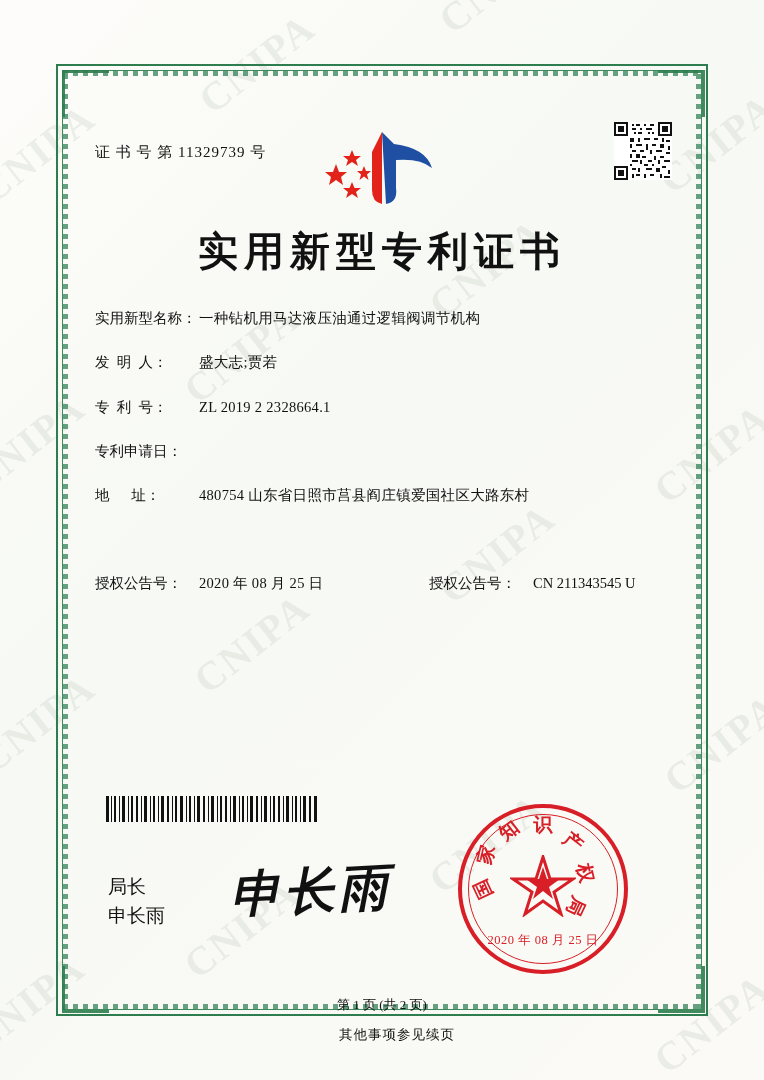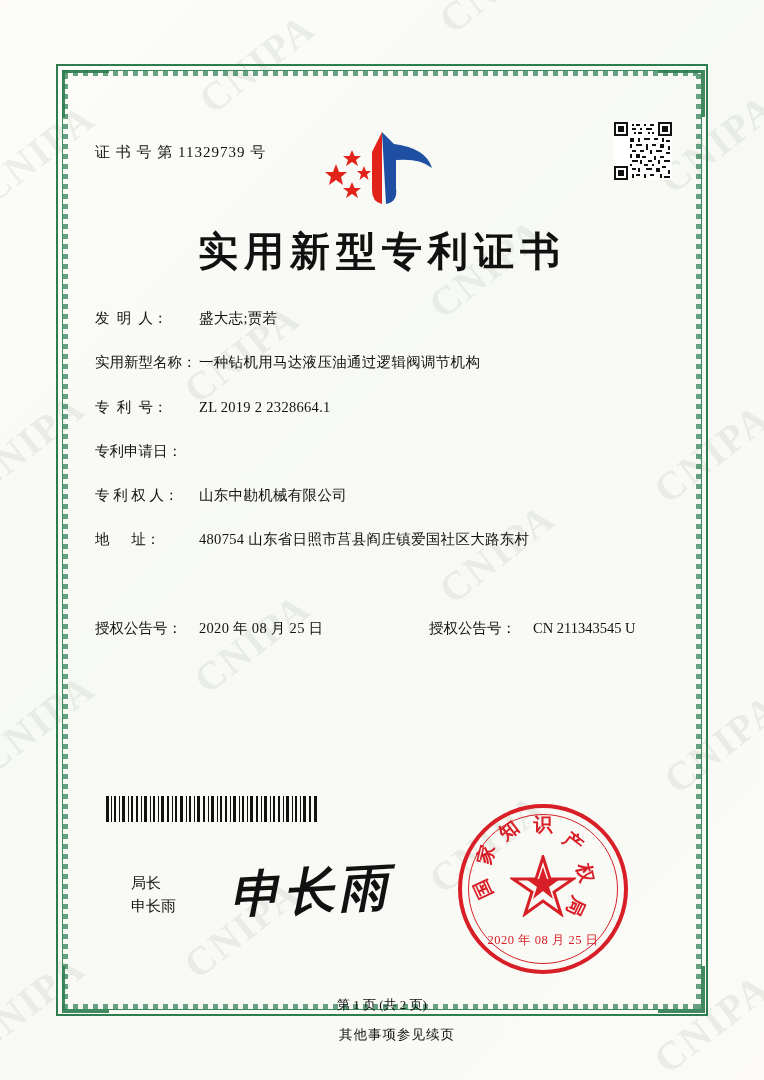--- a/index.html
+++ b/index.html
@@ -194,24 +194,23 @@
     width: 212px;
     height: 26px;
   }
 
   
   .sign-label {
     position: absolute;
     left: 18px;
     top: 776px;
     font-family: "Liberation Serif", serif;
-    font-size: 15px;
+    font-size: 19px;
     line-height: 1.55;
     color: #111;
-    margin-left: 23px;
   }
   .sign-script {
     position: absolute;
     left: 140px;
     top: 762px;
     font-family: "Liberation Serif", serif;
     font-size: 50px;
     font-weight: bold;
     font-style: italic;
     letter-spacing: 4px;
@@ -418,37 +417,33 @@
           <polygon points="50,66 52.5,72 59,72 54,76 56,82 50,78 44,82 46,76 41,72 47.5,72"></polygon>
           <polygon points="62,50 64,55 69,55 65,58.5 66.5,64 62,60.5 57.5,64 59,58.5 55,55 60,55"></polygon>
         </g>
       </svg>
     </div>
 
     <div class="doc-title">实用新型专利证书</div>
 
     <div class="fields">
       <div class="field-row">
+        <span class="field-label">实用新型名称：</span>
+        <span class="field-value">一种钻机用马达液压油通过逻辑阀调节机构</span>
+      </div>
+      <div class="field-row">
         <span class="field-label">发  明  人：</span>
         <span class="field-value">盛大志;贾若</span>
-      </div>
-      <div class="field-row">
-        <span class="field-label">实用新型名称：</span>
-        <span class="field-value">一种钻机用马达液压油通过逻辑阀调节机构</span>
       </div>
       <div class="field-row">
         <span class="field-label">专  利  号：</span>
         <span class="field-value">ZL 2019 2 2328664.1</span>
       </div>
       <div class="field-row">
         <span class="field-label">专利申请日：</span>
-      </div>
-      <div class="field-row">
-        <span class="field-label">专 利 权 人：</span>
-        <span class="field-value">山东中勘机械有限公司</span>
       </div>
       <div class="field-row">
         <span class="field-label">地      址：</span>
         <span class="field-value">480754  山东省日照市莒县阎庄镇爱国社区大路东村</span>
       </div>
       <div class="field-row split">
         <span class="field-label">授权公告号：</span>
         <span class="field-value">2020 年 08 月 25 日</span>
         <span class="field-label2">授权公告号：</span>
         <span class="field-value2">CN 211343545 U</span>

